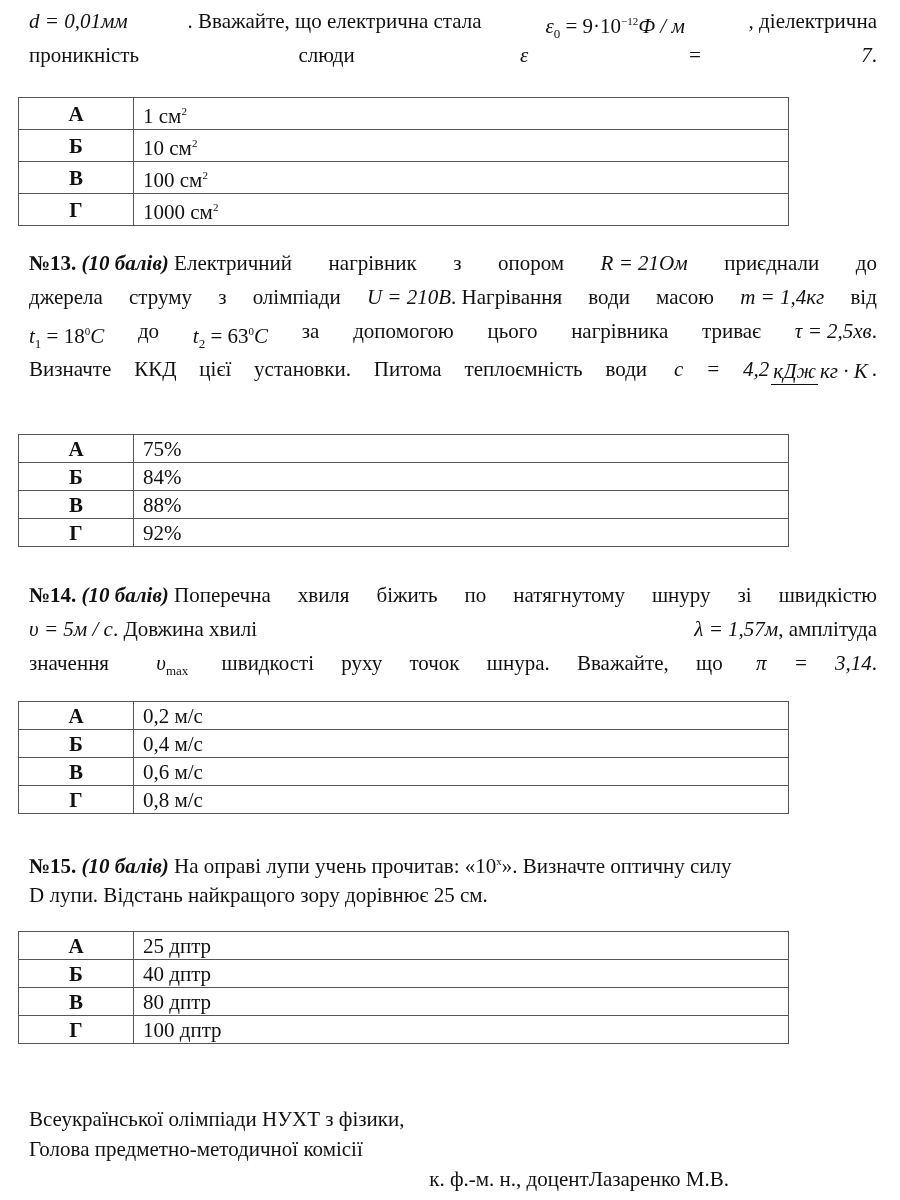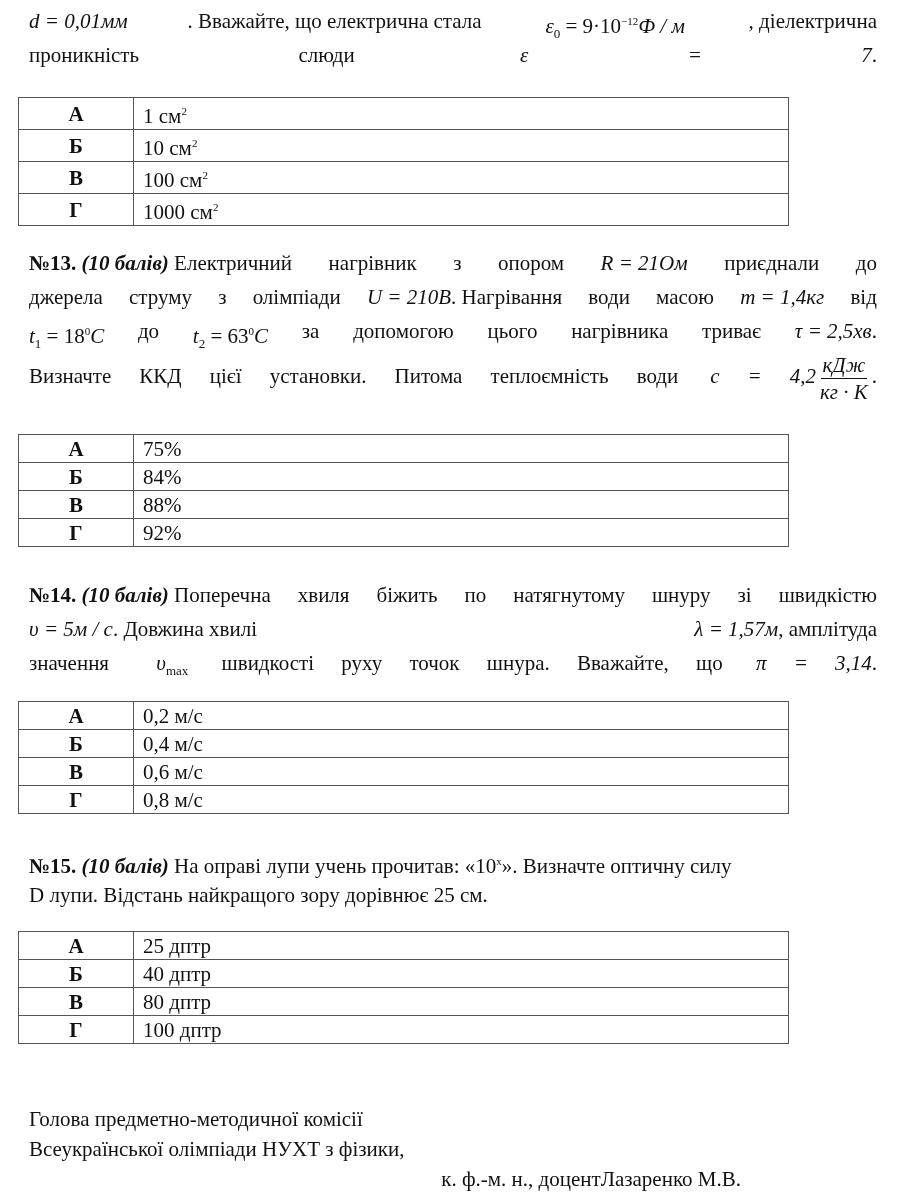--- a/index.html
+++ b/index.html
@@ -12,39 +12,39 @@
     position: absolute; left: 29px; width: 848px;
     line-height: 34px; text-align: justify; text-align-last: justify;
   }
   .line { display: block; height: 34px; white-space: nowrap; }
   .line.just { display: flex; justify-content: space-between; white-space: nowrap; }
   .line.left { display: block; }
   i.m, .m { font-style: italic; }
   .bold { font-weight: bold; }
   sub.s { font-size: 13px; vertical-align: -5px; font-style: normal; }
   sup.s { font-size: 11px; vertical-align: 8px; font-style: normal; }
-  .frac { display: inline-flex; flex-direction: column; align-items: center; vertical-align: middle; font-style: italic; line-height: 26px; margin: 0 2px; }
+  .frac { display: inline-flex; flex-direction: row; align-items: center; vertical-align: middle; font-style: italic; line-height: 26px; margin: 0 2px; }
   .frac .num { border-bottom: 1px solid #111; padding: 0 2px; }
   .frac .den { padding: 0 2px; }
 
   table.opts {
     position: absolute; left: 18px; width: 771px;
     border-collapse: collapse; font-size: 21px;
   }
   table.opts td {
     border: 1.5px solid #555555; height: 27px; padding: 0 0 0 9px; line-height: 26px;
   }
   table.opts td.letter {
     width: 114px; text-align: center; font-weight: bold; padding: 0;
   }
   .footer {
     position: absolute; left: 29px; top: 1104px; width: 760px; line-height: 30px; font-size: 21px;
   }
   .footer .row { display: flex; justify-content: flex-end; }
-  .footer .sign { margin-right: 48px; }
+  .footer .sign { margin-right: 60px; }
 </style>
 </head>
 <body>
 
 <div class="para" style="top:4px;">
   <span class="line just">
     <i class="m">d = 0,01мм</i>
     <span style="margin-left:-4px;">. Вважайте, що електрична стала</span>
     <span><i class="m">ε</i><sub class="s">0</sub> <span>= 9·10</span><sup class="s">−12</sup><i class="m">Ф / м</i></span>
     <span>, діелектрична</span>
@@ -206,19 +206,19 @@
         <td>80 дптр</td>
       </tr>
   <tr>
         <td class="letter">Г</td>
         <td>100 дптр</td>
       </tr>
 </tbody>
   </table>
 
 <div class="footer">
+  <div>Всеукраїнської олімпіади НУХТ з фізики,</div>
   <div>Голова предметно-методичної комісії</div>
-  <div>Всеукраїнської олімпіади НУХТ з фізики,</div>
   <div class="row">
     <span>к. ф.-м. н., доцент</span>
     <span class="sign">Лазаренко М.В.</span>
   </div>
 </div>
 
 </body></html>

